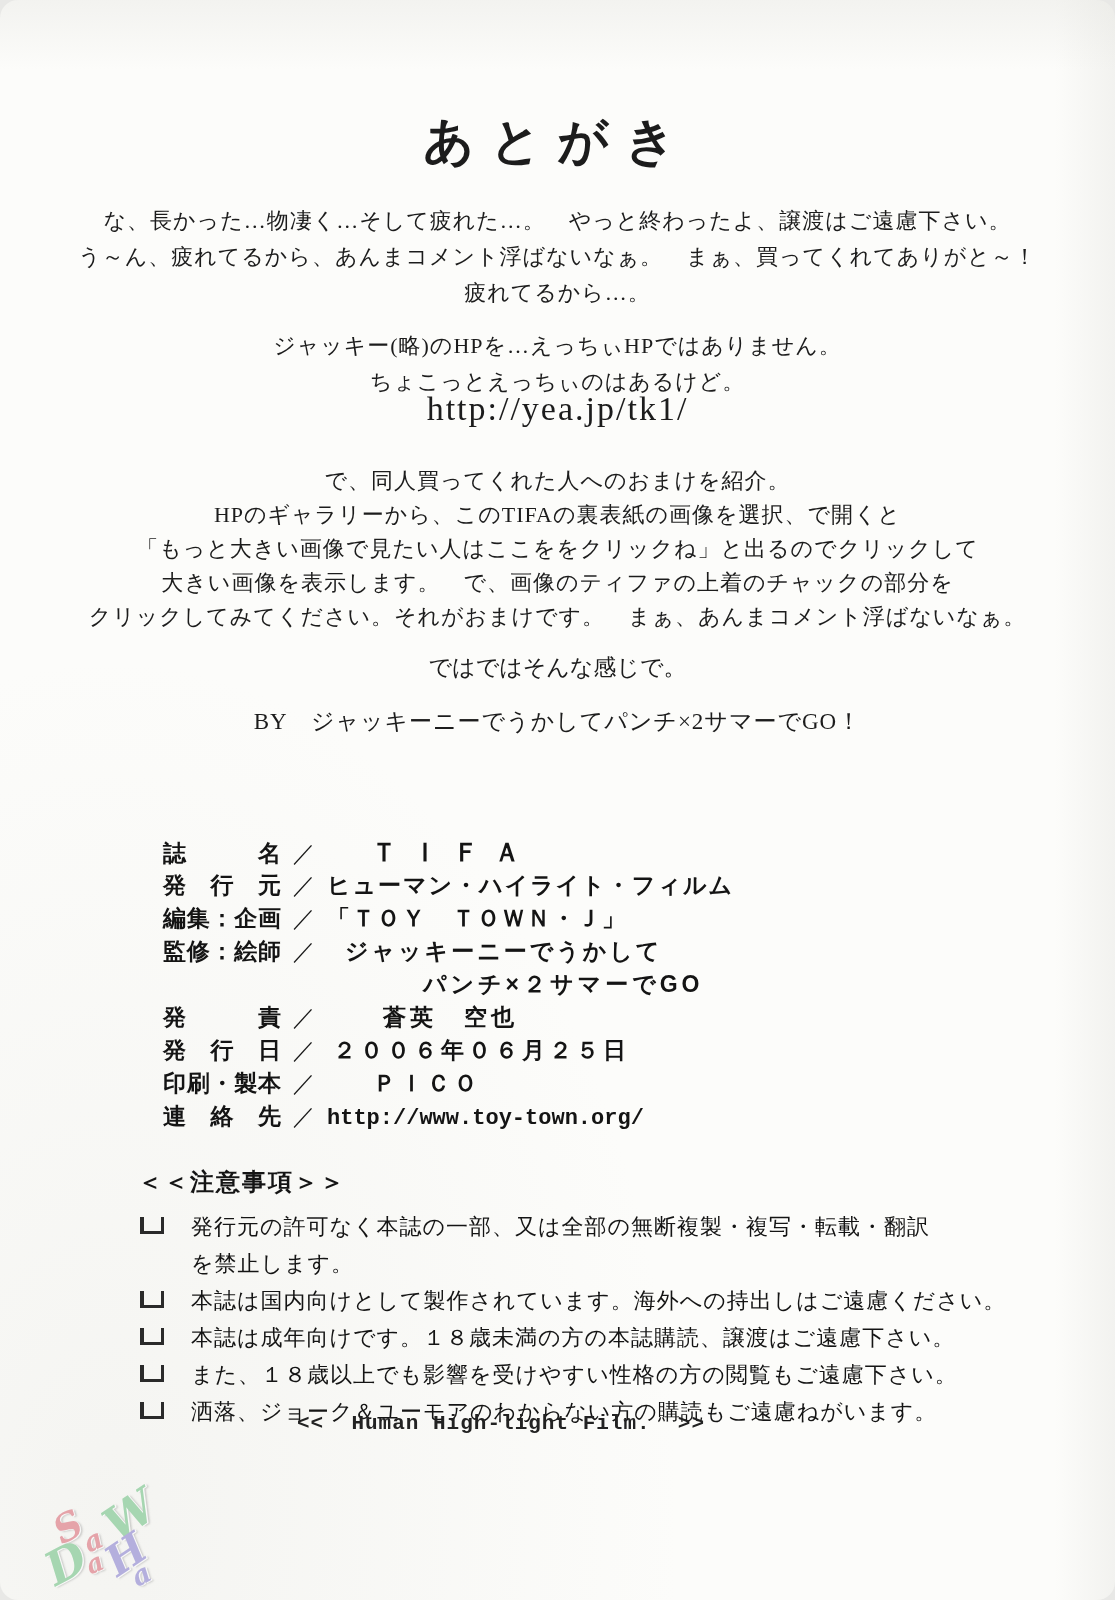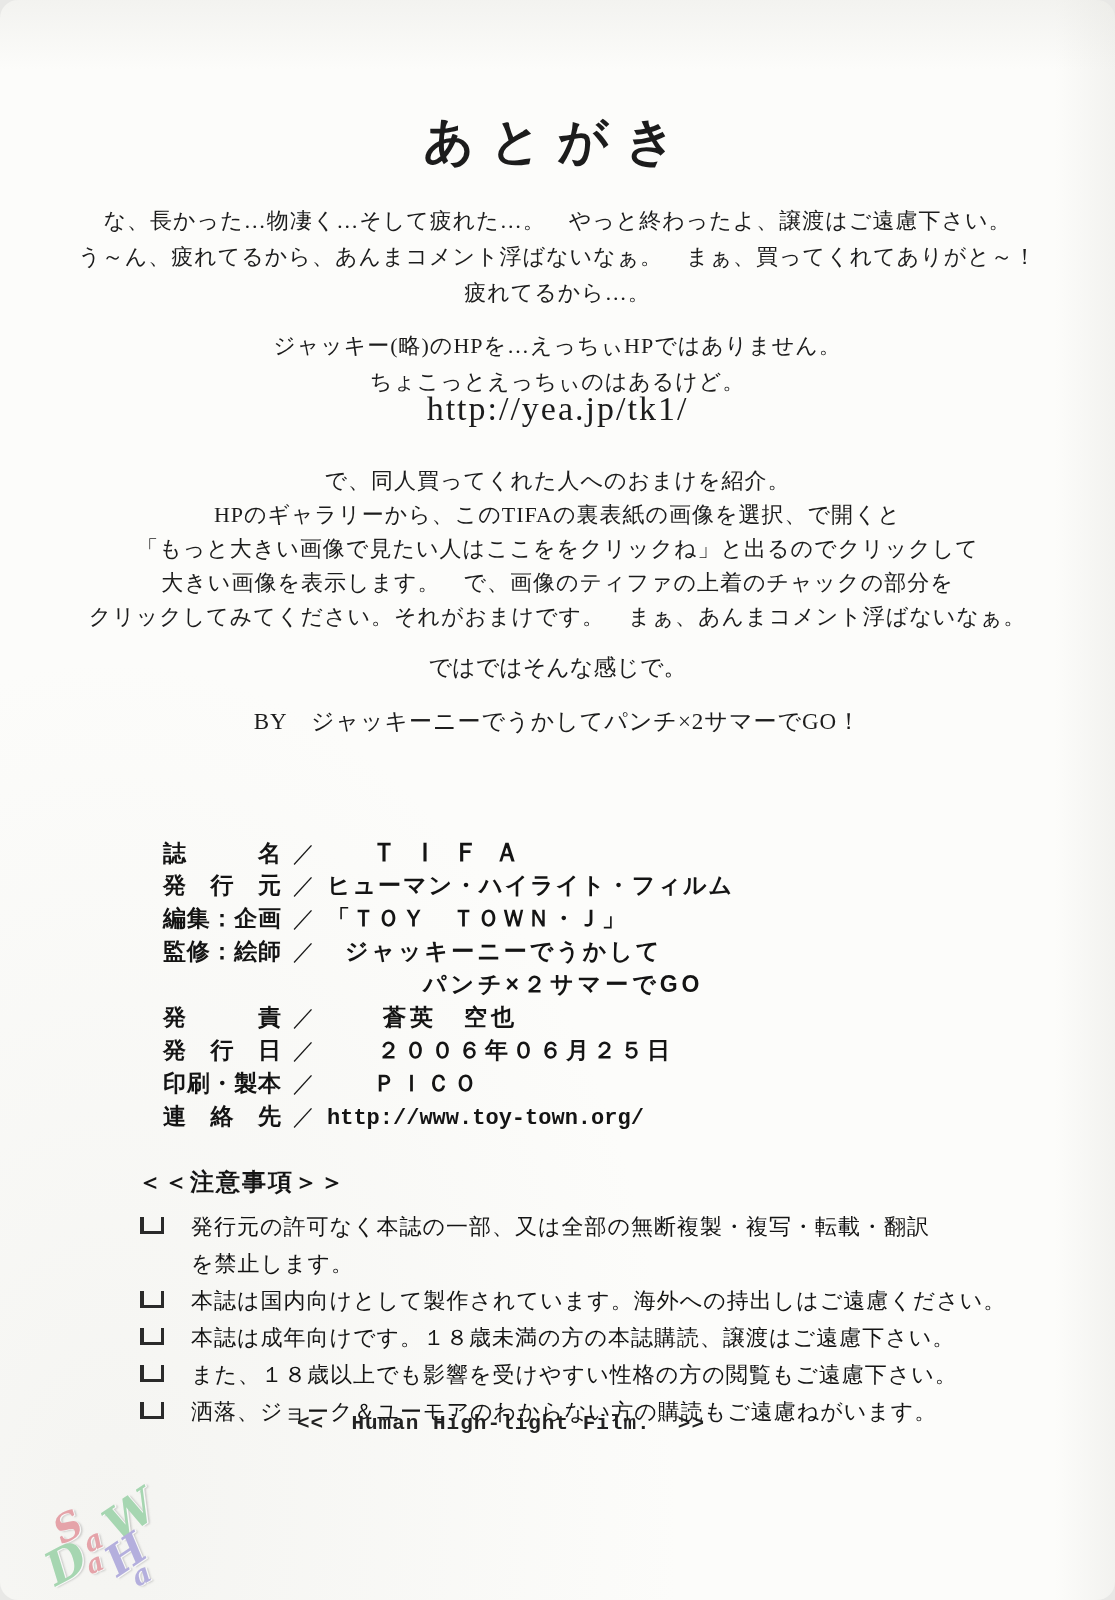--- a/index.html
+++ b/index.html
@@ -38,21 +38,21 @@
     display:inline-block;width:118px;
     text-align:justify;text-align-last:justify;
     letter-spacing:0;white-space:pre;
   }
   .c-slash{display:inline-block;width:46px;font-weight:400;text-align:center;}
   .c-value{white-space:pre;letter-spacing:2px;}
   .r0 .c-value{padding-left:44px;font-size:26px;letter-spacing:15px;}
   .r3 .c-value{padding-left:18px;letter-spacing:3px;}
   .r4 .c-value{padding-left:96px;letter-spacing:4px;}
   .r5 .c-value{padding-left:56px;letter-spacing:4px;}
-  .r6 .c-value{padding-left:6px;letter-spacing:4px;margin-left:44px;}
+  .r6 .c-value{padding-left:6px;letter-spacing:4px;}
   .r7 .c-value{padding-left:46px;letter-spacing:4px;}
   .r8 .c-value{font-family:"Liberation Mono","DejaVu Sans Mono",monospace;letter-spacing:0;font-size:22px;}
 
   
   .notices{position:absolute;left:138px;top:1166px;font-size:22px;color:#141414;letter-spacing:1px;}
   .n-header{font-weight:700;font-size:24px;margin-bottom:10px;letter-spacing:2px;}
   .n-item{display:flex;line-height:37px;align-items:flex-start;}
   .n-box{
     flex:0 0 auto;width:17px;height:14px;margin:9px 27px 0 2px;
     border-left:4px solid #2a2a2a;border-right:3px solid #2a2a2a;border-bottom:3px solid #2a2a2a;

